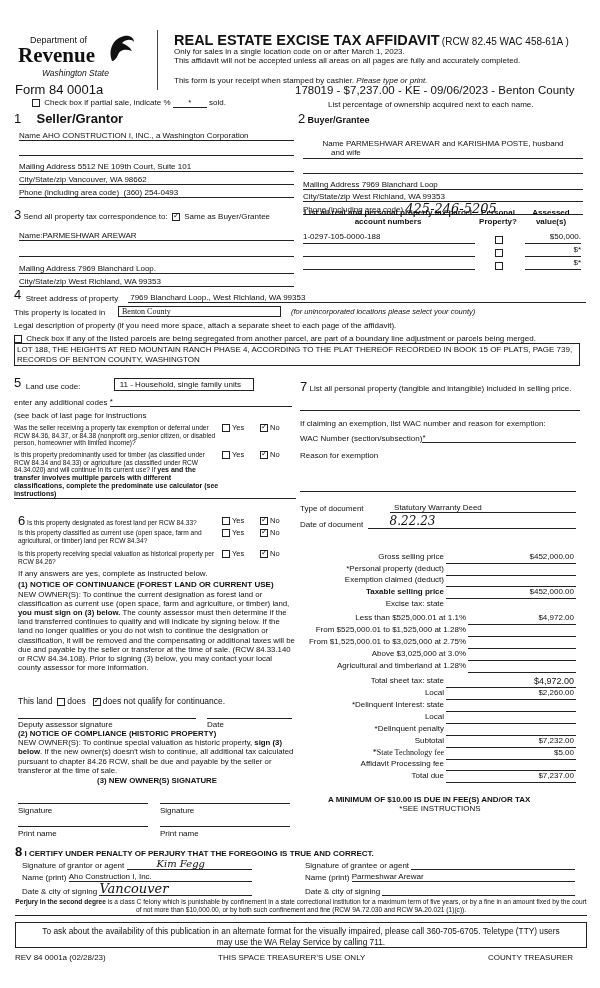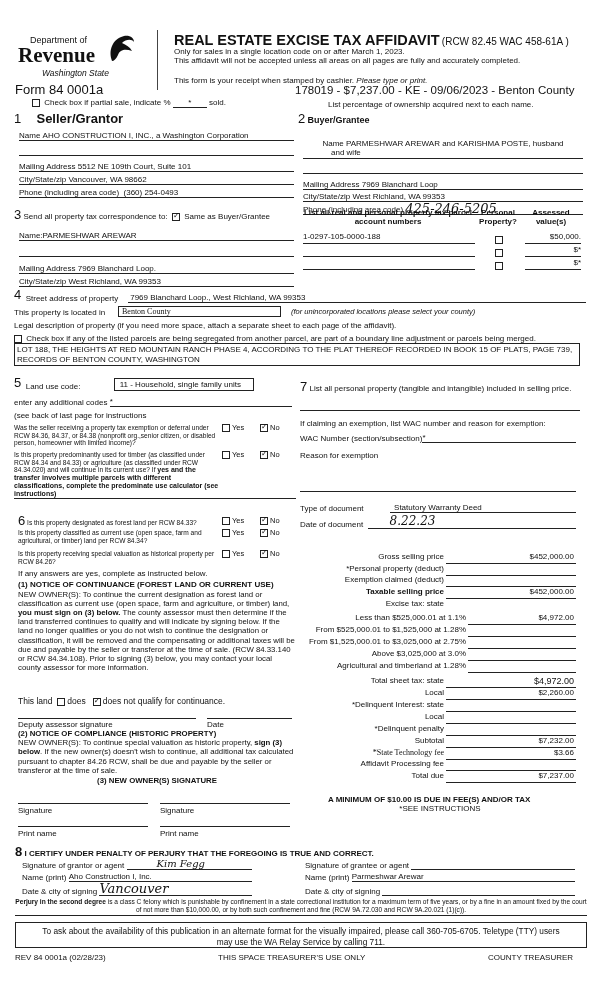--- a/index.html
+++ b/index.html
@@ -225,21 +225,21 @@
   <div class="tax-val" style="top:136px;left:146px;width:130px;">$2,260.00</div>
   <div class="tax-lbl" style="top:148px;right:136px;">*Delinquent Interest:  state</div>
   <div class="tax-val" style="top:148px;left:146px;width:130px;"></div>
   <div class="tax-lbl" style="top:160px;right:136px;">Local</div>
   <div class="tax-val" style="top:160px;left:146px;width:130px;"></div>
   <div class="tax-lbl" style="top:172px;right:136px;">*Delinquent penalty</div>
   <div class="tax-val" style="top:172px;left:146px;width:130px;"></div>
   <div class="tax-lbl" style="top:184px;right:136px;">Subtotal</div>
   <div class="tax-val" style="top:184px;left:146px;width:130px;">$7,232.00</div>
   <div class="tax-lbl" style="top:196px;right:136px;font-family:Liberation Serif, serif;">*State Technology fee</div>
-  <div class="tax-val" style="top:196px;left:146px;width:130px;">$3.66</div>
+  <div class="tax-val" style="top:196px;left:146px;width:130px;">$5.00</div>
   <div class="tax-lbl" style="top:207px;right:136px;">Affidavit Processing fee</div>
   <div class="tax-val" style="top:207px;left:146px;width:130px;"></div>
   <div class="tax-lbl" style="top:219px;right:136px;">Total due</div>
   <div class="tax-val" style="top:219px;left:146px;width:130px;">$7,237.00</div>
   <div class="abs" style="top:243px;left:28px;font-weight:bold;white-space:nowrap;">A MINIMUM OF $10.00 IS DUE IN FEE(S) AND/OR TAX</div>
   <div class="abs" style="top:252px;left:0;width:280px;text-align:center;">*SEE INSTRUCTIONS</div>
 </div>
 
 <div class="abs" style="left:15px;top:845px;white-space:nowrap;font-weight:bold;">
   <span class="num">8</span>&nbsp;<b>I CERTIFY UNDER PENALTY OF PERJURY THAT THE FOREGOING IS TRUE AND CORRECT.</b>

